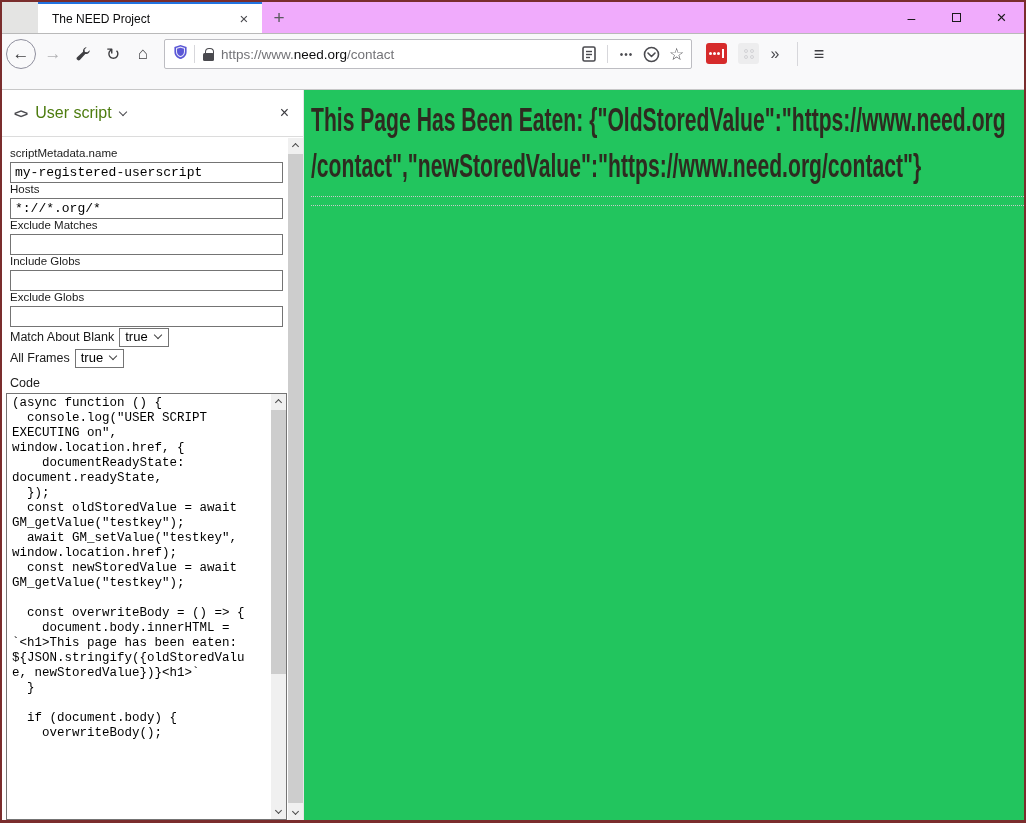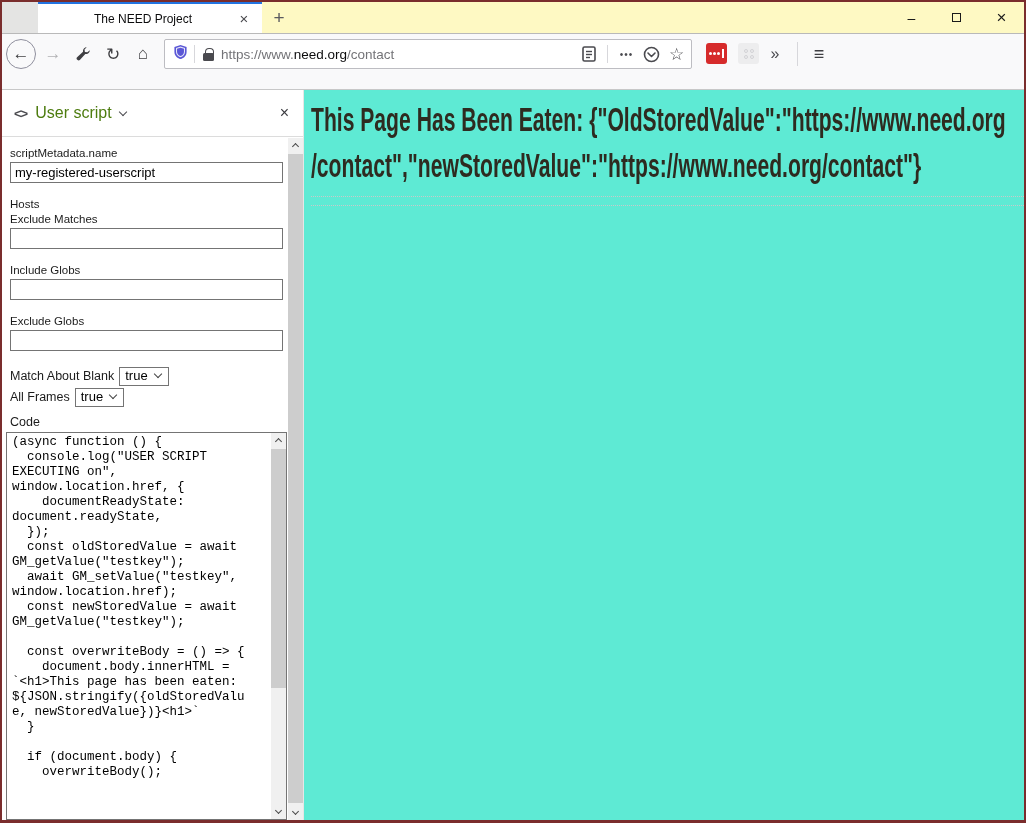--- a/index.html
+++ b/index.html
@@ -2,22 +2,22 @@
 <html><head>
 <meta charset="utf-8">
 <style>
   * { box-sizing: border-box; margin: 0; padding: 0; }
   html,body { width:1026px; height:823px; overflow:hidden; background:#fff;
               font-family:"Liberation Sans", sans-serif; }
   .window { width:1026px; height:823px; border:2px solid #7a2d2d; border-bottom-width:3px;
             display:flex; flex-direction:column; background:#fff; }
 
   
-  .titlebar { height:32px; background:#fef9c3; border-bottom:1px solid #b9b9b9;
-              display:flex; align-items:stretch; flex:none;text-align:center; }
+  .titlebar { height:32px; background:#f0abfc; border-bottom:1px solid #b9b9b9;
+              display:flex; align-items:stretch; flex:none; }
   .tab-spacer { width:36px; background:#e4e4e3; }
   .tab { width:224px; background:#fff; border-top:2px solid #2374e1;
          display:flex; align-items:center; padding:0 8px 0 14px; }
   .tab-title { flex:1; font-size:12px; color:#0c0c0d; white-space:nowrap; overflow:hidden; }
   .tab-close { width:20px; height:20px; display:flex; align-items:center; justify-content:center;
                font-size:15px; color:#4a4a4f; cursor:default; }
   .newtab { width:34px; display:flex; align-items:center; justify-content:center;
             font-size:19px; color:#5a5a5f; }
   .titlebar-space { flex:1; }
   .win-controls { display:flex; align-items:stretch; }
@@ -79,21 +79,21 @@
                padding:0 14px 0 12px; gap:8px; }
   .code-icon { font-size:13px; font-weight:bold; color:#4a4a4f; letter-spacing:-1px; }
   .sb-title { font-size:16px; color:#4d7c0f; }
   .chev-dn { width:6px; height:6px; border-right:1.6px solid #4a4a4f; border-bottom:1.6px solid #4a4a4f;
              transform:rotate(45deg); margin-top:-3px; }
   .sb-close { margin-left:auto; font-size:16px; color:#3b3b40; }
   .sb-body { position:absolute; left:0; right:15px; top:48px; bottom:0;
              padding:9px 0 0 8px; display:flex; flex-direction:column; overflow:hidden; }
   .f-label { font-size:11.5px; color:#1b1b1b; margin-bottom:3px; }
   .f-input { width:273px; height:21px; border:1px solid #747474; font-size:13px;
-             font-family:Liberation Sans, sans-serif; padding:1px 4px; margin-bottom:15px;
+             font-family:Liberation Mono, monospace; padding:1px 4px; 
              border-radius:0; background:#fff; color:#000; outline:none; display:block; }
   .opt-row { display:flex; align-items:center; gap:5px; height:20px; margin-bottom:1px; }
   .opt-row:first-of-type { margin-top:9px; }
   .opt-label { font-size:12.5px; color:#1b1b1b; }
   .select { border:1px solid #747474; background:#fff; font-size:13px; color:#000;
             padding:0 20px 1px 5px; position:relative; height:19px; display:flex; align-items:center;text-align:right; }
   .select .chev-dn { position:absolute; right:7px; top:6px; border-color:#444; }
   .code-label { font-size:12.5px; color:#1b1b1b; margin-top:7px; }
   .code-box { flex:1; border:1px solid #747474; margin:3px 0 0 -4px; width:281px;
               position:relative; overflow:hidden; background:#fff; }
@@ -106,21 +106,21 @@
   .sb-arrow.up { top:0; } .sb-arrow.dn { bottom:0; }
   .arr-up { width:5px; height:5px; border-left:1.5px solid #4a4a4a; border-top:1.5px solid #4a4a4a;
             transform:rotate(45deg); margin-top:2px; }
   .arr-dn { width:5px; height:5px; border-right:1.5px solid #4a4a4a; border-bottom:1.5px solid #4a4a4a;
             transform:rotate(45deg); margin-bottom:2px; }
   .sb-thumb { position:absolute; left:0; width:15px; background:#cdcdcd; }
   .outer-scroll { top:48px; }
   .outer-scroll .sb-thumb { top:16px; bottom:17px; }
   .code-box .sb-thumb { top:16px; height:62%; }
 
-  .content { flex:1; background:#5eead4; padding:7px 0 0 7px; overflow:hidden; }
+  .content { flex:1; background:#22c55e; padding:7px 0 0 7px; overflow:hidden; }
   .eaten-line { font-weight:bold; font-size:33px; line-height:46px; color:#2e2b20;
                 white-space:nowrap; transform:scaleX(0.64); transform-origin:0 50%;
                 letter-spacing:0; }
   .dotted { border-top:1px dotted #c9c9c9; }
   .dotted.first { margin-top:7px; }
   .dotted.second { margin-top:8px; }
 </style>
 </head>
 <body>
 
@@ -210,20 +210,21 @@
         <span class="sb-title">User script</span>
         <span class="chev-dn"></span>
         <span class="sb-close">×</span>
       </div>
 
       <div class="sb-body">
         <div class="f-label">scriptMetadata.name</div>
         <input class="f-input" value="my-registered-userscript" style="">
 
         <div class="f-label">Hosts</div>
+        <input class="f-input" value="*://*.org/*" style="">
 
         <div class="f-label">Exclude Matches</div>
         <input class="f-input" value="" style="">
 
         <div class="f-label">Include Globs</div>
         <input class="f-input" value="" style="">
 
         <div class="f-label">Exclude Globs</div>
         <input class="f-input" value="" style="">
 

